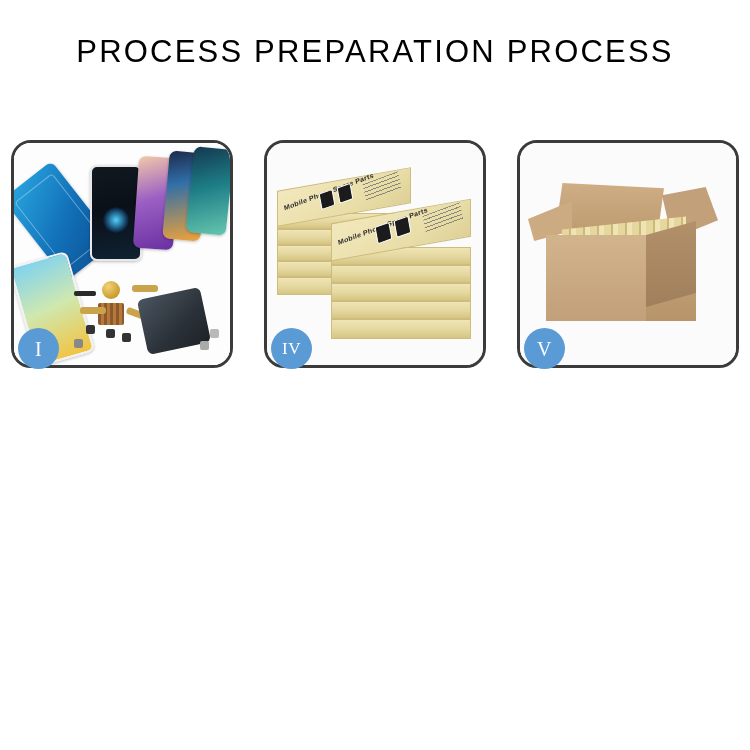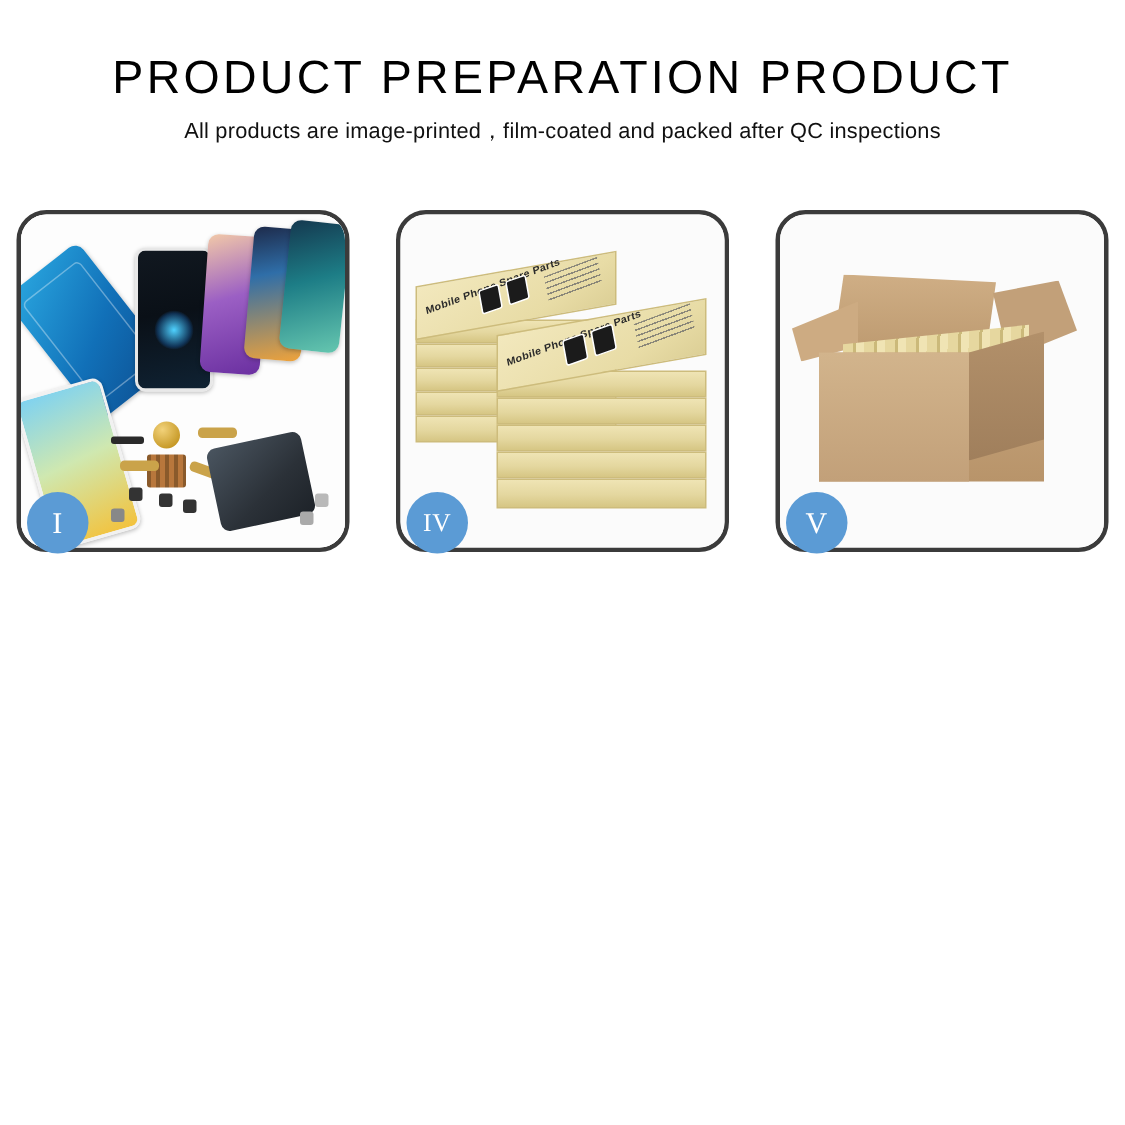--- a/index.html
+++ b/index.html
@@ -302,22 +302,21 @@
     transform: rotate(18deg); transform-origin:left center;
   }
   .s-tab{
     position:absolute; width:13px; height:16px; background:rgba(140,110,78,.5);
   }
 </style>
 </head>
 <body>
 
 <div class="header">
-  <div class="title">PRODUCT PREPARATION PRODUCT</div>
-  <div class="subtitle">All products are image-printed，film-coated and packed after QC inspections</div>
+  <div class="title">PROCESS PREPARATION PROCESS</div>
 </div>
 
 <div class="grid">
 
   <div class="panel">
     <div class="panel-inner">
       <div class="p1-bg"></div>
       <div class="scr scr-blue"></div>
       <div class="scr scr-black"></div>
       <div class="scr scr-purple"></div>

